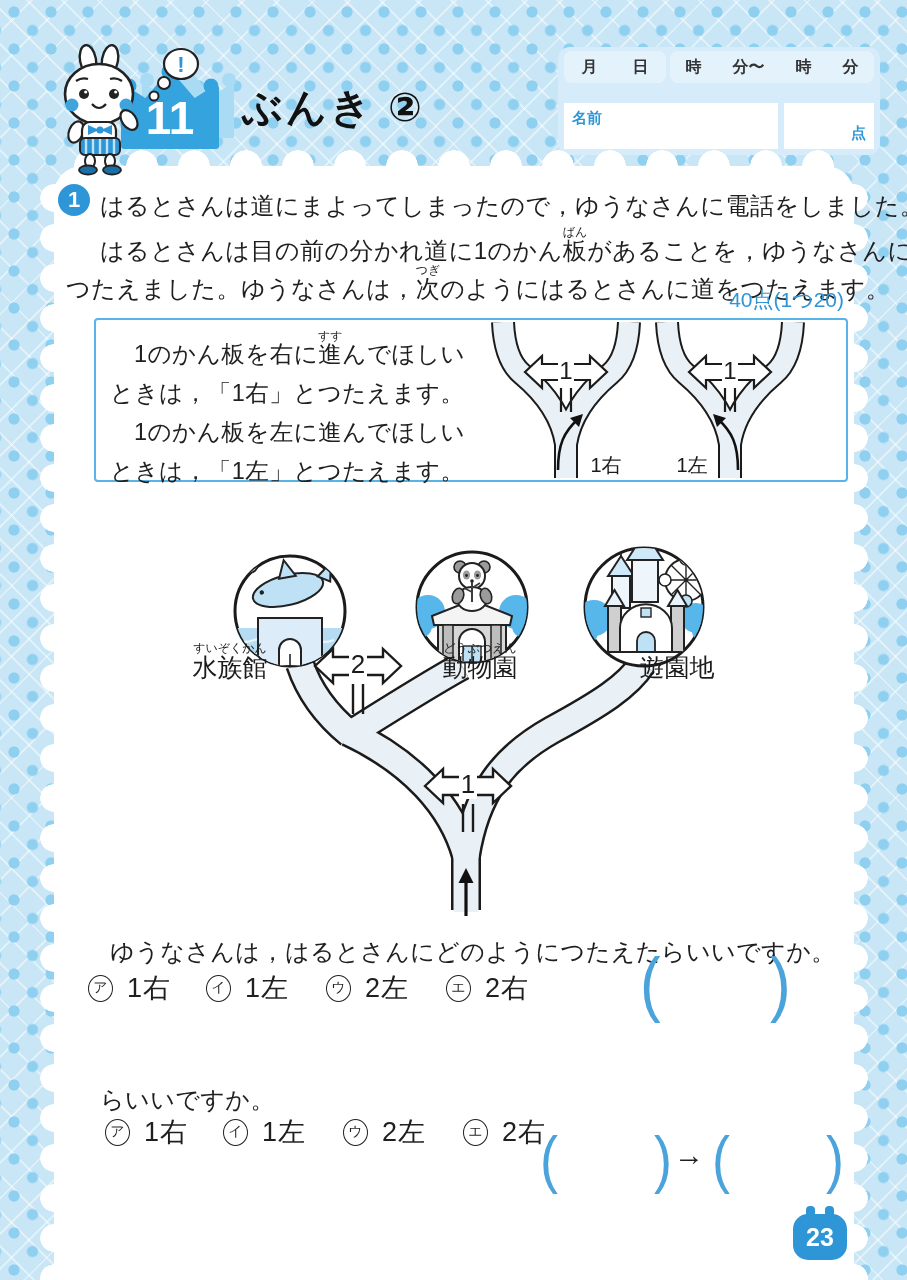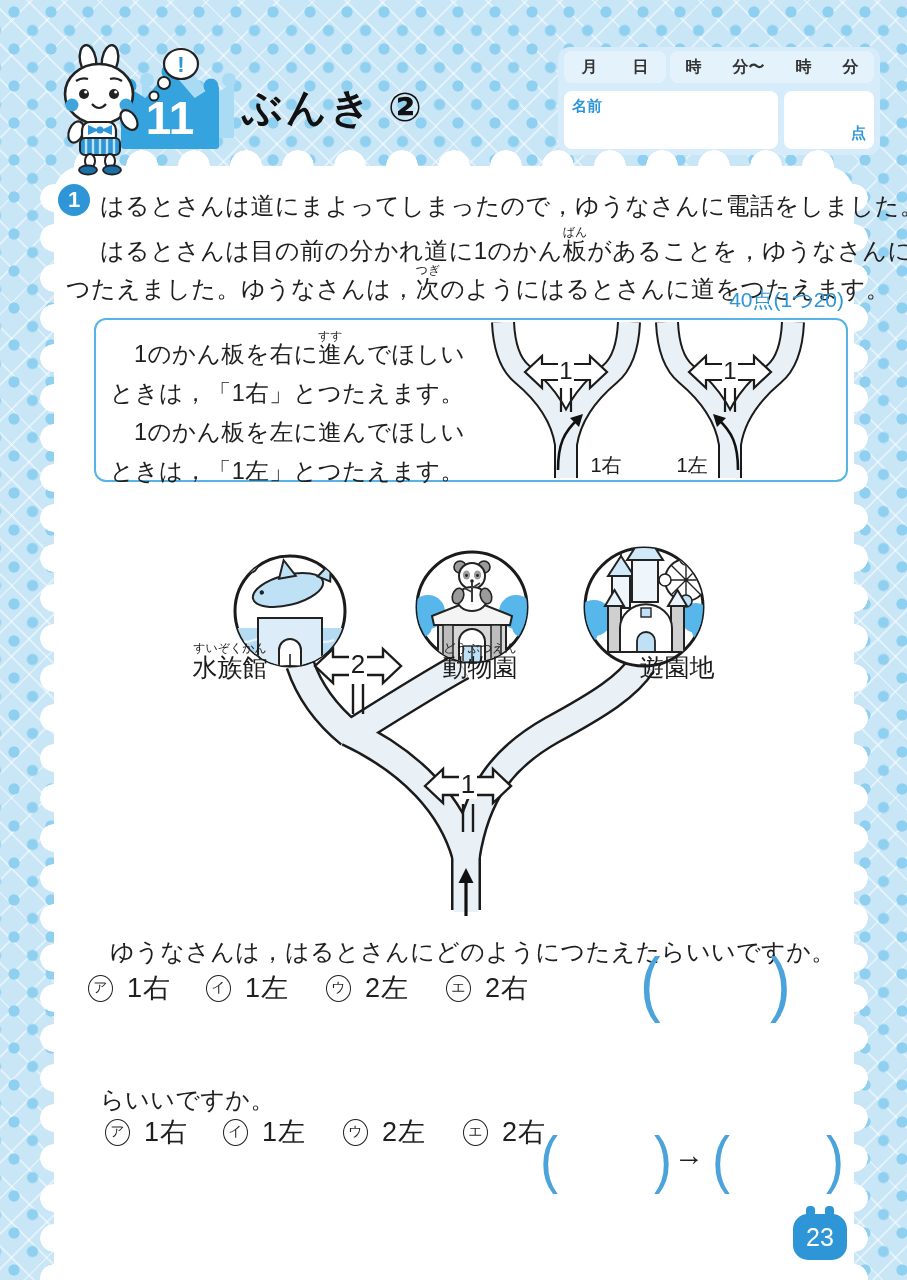--- a/index.html
+++ b/index.html
@@ -24,29 +24,29 @@
   .content{position:absolute;inset:0;z-index:2}
   .jtext{font-size:24px;line-height:36px;font-weight:500;letter-spacing:.5px;white-space:nowrap}
   ruby{ruby-position:over}
   rt{font-size:12px;font-weight:400;letter-spacing:0}
   .numcircle{display:inline-flex;align-items:center;justify-content:center;width:32px;height:32px;border-radius:50%;background:#2e96d6;color:#fff;font-weight:bold;font-size:22px}
   .qmark{display:inline-flex;align-items:center;justify-content:center;width:28px;height:28px;border-radius:50%;border:1.6px solid #222;font-size:18px;font-weight:500;box-sizing:border-box}
   .cmark{display:inline-flex;align-items:center;justify-content:center;width:25px;height:27px;border-radius:50%;border:1.5px solid #222;font-size:14px;font-weight:500;box-sizing:border-box}
   .choice{position:absolute;display:flex;align-items:center;gap:14px}
   .choice .clabel{font-size:27px;font-weight:500;letter-spacing:1px}
   .points{color:#2e96d6;font-size:21px;font-weight:normal}
-  .rulebox{position:absolute;left:40px;top:152px;width:754px;height:164px;border:2.5px solid #56b4e6;border-radius:12px;box-sizing:border-box;background:#fff}
+  .rulebox{position:absolute;left:40px;top:152px;width:754px;height:164px;border:2.5px solid #56b4e6;border-radius:4px;box-sizing:border-box;background:#fff}
   .bigparen{font-size:62px;color:#4aa3da;font-weight:300;transform:scaleY(1.15);transform-origin:center}
   .midparen{font-size:54px;color:#4aa3da;font-weight:300;transform:scaleY(1.15);transform-origin:center}
   .datebox{position:absolute;left:558px;top:47px;width:322px;height:108px;background:#d7ecfa;border-radius:12px}
   .dband{position:absolute;top:4px;height:32px;background:#e4f2fc;border-radius:8px;display:flex;align-items:center;justify-content:space-around;font-size:16px;font-weight:bold;color:#333}
-  .wbox{position:absolute;top:44px;bottom:6px;background:#fff;border-radius:8px}
+  .wbox{position:absolute;top:56px;bottom:6px;background:#fff;border-radius:0}
   .bluetag{color:#2e96d6;font-size:15px;font-weight:bold}
   .title{position:absolute;left:242px;top:80px;font-size:40px;font-weight:bold;letter-spacing:3px;color:#111}
-  .badge{position:absolute;left:793px;top:1214px;width:54px;height:46px;background:#2e96d6;border-radius:15px;display:flex;align-items:center;justify-content:center;color:#fff;font-size:25px;font-weight:normal;z-index:3}
+  .badge{position:absolute;left:793px;top:1214px;width:54px;height:46px;background:#2e96d6;border-radius:15px;display:flex;align-items:center;justify-content:center;color:#fff;font-size:25px;font-weight:bold;z-index:3}
   .badge::before,.badge::after{content:"";position:absolute;top:-8px;width:9px;height:14px;border-radius:4px;background:#2e96d6}
   .badge::before{left:13px}.badge::after{left:32px}
   svg text{font-family:"Liberation Sans","DejaVu Sans",sans-serif}
 </style>
 </head>
 <body>
 
 <div class="sc sc-top"></div>
 <div class="sc sc-left"></div>
 <div class="sc sc-right"></div>

